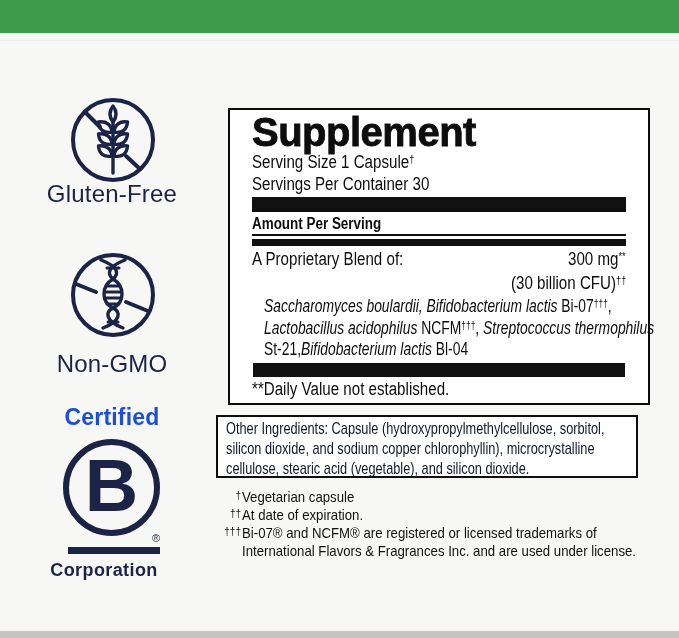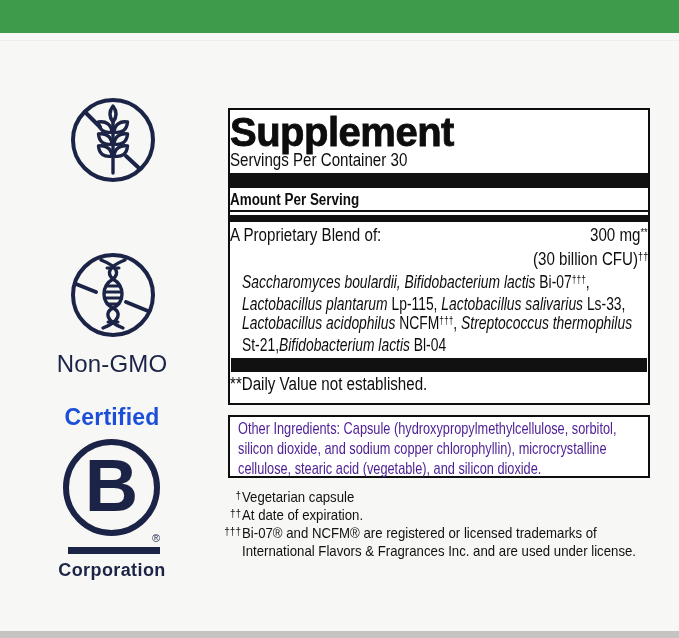--- a/index.html
+++ b/index.html
@@ -15,24 +15,24 @@
   .gf-svg{left:68px;top:95px;}
   .ngmo-svg{left:68px;top:250px;}
   .badge-label{position:absolute;left:12px;width:200px;text-align:center;font-size:24px;letter-spacing:0.2px;}
   .gf-label{top:180px;}
   .ngmo-label{top:350px;}
   .bcorp-certified{position:absolute;left:12px;top:404px;width:200px;text-align:center;font-size:23px;font-weight:bold;letter-spacing:0.2px;}
   .bcorp-circle{position:absolute;left:63px;top:439px;width:85px;height:85px;border-radius:50%;display:flex;align-items:center;justify-content:center;box-sizing:content-box;}
   .bcorp-circle span{font-size:74px;font-weight:bold;line-height:1;position:relative;top:-2px;}
   .bcorp-reg{position:absolute;left:152px;top:532px;font-size:11px;}
   .bcorp-bar{position:absolute;left:68px;top:547px;width:92px;height:7px;}
-  .bcorp-corporation{position:absolute;left:12px;top:560px;width:200px;text-align:center;font-size:18px;font-weight:bold;letter-spacing:0.4px;}
+  .bcorp-corporation{position:absolute;left:4px;top:560px;width:200px;text-align:center;font-size:18px;font-weight:bold;letter-spacing:0.4px;}
 
   
-  .panel{position:absolute;left:228px;top:108px;width:422px;height:297px;background:#fff;border:2px solid #0d0d0d;box-sizing:border-box;padding:4px 0 0;color:#0d0d0d;}
+  .panel{position:absolute;left:228px;top:108px;width:422px;height:297px;background:#fff;border:2px solid #0d0d0d;box-sizing:border-box;padding:4px 22px 0;color:#0d0d0d;}
   .title{display:flex;justify-content:space-between;align-items:baseline;font-size:40px;font-weight:bold;letter-spacing:-0.5px;line-height:36px;-webkit-text-stroke:0.8px #0d0d0d;}
   .t18{font-size:18px;line-height:20px;}
   .cx{display:inline-block;white-space:nowrap;transform:scaleX(0.84);transform-origin:0 50%;}
   .cxr{transform-origin:100% 50%;}
   .cxs{transform:scaleX(0.77);}
   .cxo{transform:scaleX(0.75);}
   .cxf{transform:scaleX(0.88);}
   .sp{font-size:11px;position:relative;top:-5px;}
   .serv{margin-top:2px;}
   .bar{background:#111;}
@@ -41,21 +41,21 @@
   .rule{height:0;border-top:2px solid #111;}
   .bar-mid{height:7px;margin-top:3px;}
   .blend-row{display:flex;justify-content:space-between;align-items:baseline;margin-top:3px;}
   .cfu{text-align:right;font-size:18px;line-height:24px;}
   .species{margin-left:12px;}
   .sline{font-size:18px;line-height:19.5px;}
   .bar-thick2{height:14px;margin:3px 1px 0;}
   .daily{margin-top:2px;}
 
   
-  .otherbox{position:absolute;left:228px;top:415px;width:422px;height:63px;background:#fff;border:2px solid #0d0d0d;box-sizing:border-box;padding:2px 8px;color:#4c1d95;}
+  .otherbox{position:absolute;left:216px;top:415px;width:422px;height:63px;background:#fff;border:2px solid #0d0d0d;box-sizing:border-box;padding:2px 8px;color:#0f172a;}
   .oline{font-size:17px;line-height:20px;}
 
   
   .footnotes{position:absolute;left:224px;top:489px;width:440px;color:#111;}
   .fline{display:flex;align-items:baseline;font-size:15px;line-height:16px;}
   .fsup{flex:0 0 17px;width:17px;text-align:right;font-size:10px;position:relative;top:-3px;padding-right:1px;}
 </style>
 </head>
 <body>
 
@@ -72,20 +72,21 @@
       <line x1="0" y1="-18" x2="0" y2="33"></line>
       <path d="M0,-34 C3.8,-29 3.8,-23 0,-18 C-3.8,-23 -3.8,-29 0,-34 Z"></path>
       <path d="M-1,-8 C-8.5,-6.5 -14,-10 -14.5,-18 C-7,-19.5 -1.5,-15 -1,-8 Z"></path>
       <path d="M1,-8 C8.5,-6.5 14,-10 14.5,-18 C7,-19.5 1.5,-15 1,-8 Z"></path>
       <path d="M-1,4 C-8.5,5.5 -14,2 -14.5,-6 C-7,-7.5 -1.5,-3 -1,4 Z"></path>
       <path d="M1,4 C8.5,5.5 14,2 14.5,-6 C7,-7.5 1.5,-3 1,4 Z"></path>
       <path d="M-1,16 C-8.5,17.5 -14,14 -14.5,6 C-7,4.5 -1.5,9 -1,16 Z"></path>
       <path d="M1,16 C8.5,17.5 14,14 14.5,6 C7,4.5 1.5,9 1,16 Z"></path>
     </g>
   </svg>
+  <div class="badge-label gf-label" style="color:#1b2446">Gluten-Free</div>
 
   <svg class="badge-svg ngmo-svg" width="90" height="90" viewBox="-45 -45 90 90" fill="none" stroke="#1b2446" stroke-linecap="round">
     <circle r="40" stroke-width="4"></circle>
     <line x1="-37" y1="-11" x2="-17" y2="-3" stroke-width="4"></line>
     <line x1="13" y1="7" x2="35" y2="16" stroke-width="4"></line>
     <g stroke-width="3.4">
       <path d="M-12,-35 C6,-28 6,-21 0,-16 C-12,-9 -12,7 0,13 C8,17 8,26 -10,33"></path>
       <path d="M12,-35 C-6,-28 -6,-21 0,-16 C12,-9 12,7 0,13 C-8,17 -8,26 10,33"></path>
     </g>
     <g stroke-width="3">
@@ -104,39 +105,41 @@
     <span>B</span>
   </div>
   <div class="bcorp-reg" style="color:#1b2446">®</div>
   <div class="bcorp-bar" style="background:#1b2446"></div>
   <div class="bcorp-corporation" style="color:#1b2446">Corporation</div>
 
   <div class="panel">
     <div class="title">
       <span>Supplement</span>
     </div>
+    <div class="t18 serv">
+      <span class="cx"><span>Serving Size 1 Capsule</span><span class="sp">†</span></span>
+    </div>
     <div class="t18">
       <span class="cx">Servings Per Container 30</span>
     </div>
     <div class="bar bar-thick"></div>
     <div class="aps">
       <span class="cx">Amount Per Serving</span>
     </div>
     <div class="rule"></div>
     <div class="bar bar-mid"></div>
     <div class="blend-row">
       <span class="cx t18">A Proprietary Blend of:</span>
       <span><span class="cx cxr t18"><span>300 mg</span><span class="sp">**</span></span></span>
     </div>
     <div class="cfu">
       <span class="cx cxr"><span>(30 billion CFU)</span><span class="sp">††</span></span>
     </div>
     <div class="species">
       <div class="sline"><span class="cx cxs"><span style="font-style: italic;">Saccharomyces boulardii, Bifidobacterium lactis</span><span> Bi-07</span><span class="sp">†††</span><span>,</span></span></div>
-      <div class="sline"><span class="cx cxs"><span style="font-style: italic;">Lactobacillus plantarum</span><span> Lp-115, </span><span style="font-style: italic;">Lactobacillus salivarius</span><span> Ls-33,</span></span></div>
       <div class="sline"><span class="cx cxs"><span style="font-style: italic;">Lactobacillus acidophilus</span><span> NCFM</span><span class="sp">†††</span><span>, </span><span style="font-style: italic;">Streptococcus thermophilus</span></span></div>
       <div class="sline"><span class="cx cxs"><span>St-21,</span><span style="font-style: italic;">Bifidobacterium lactis</span><span> Bl-04</span></span></div>
     </div>
     <div class="bar bar-thick2"></div>
     <div class="t18 daily">
       <span class="cx">**Daily Value not established.</span>
     </div>
   </div>
 
   <div class="otherbox">

